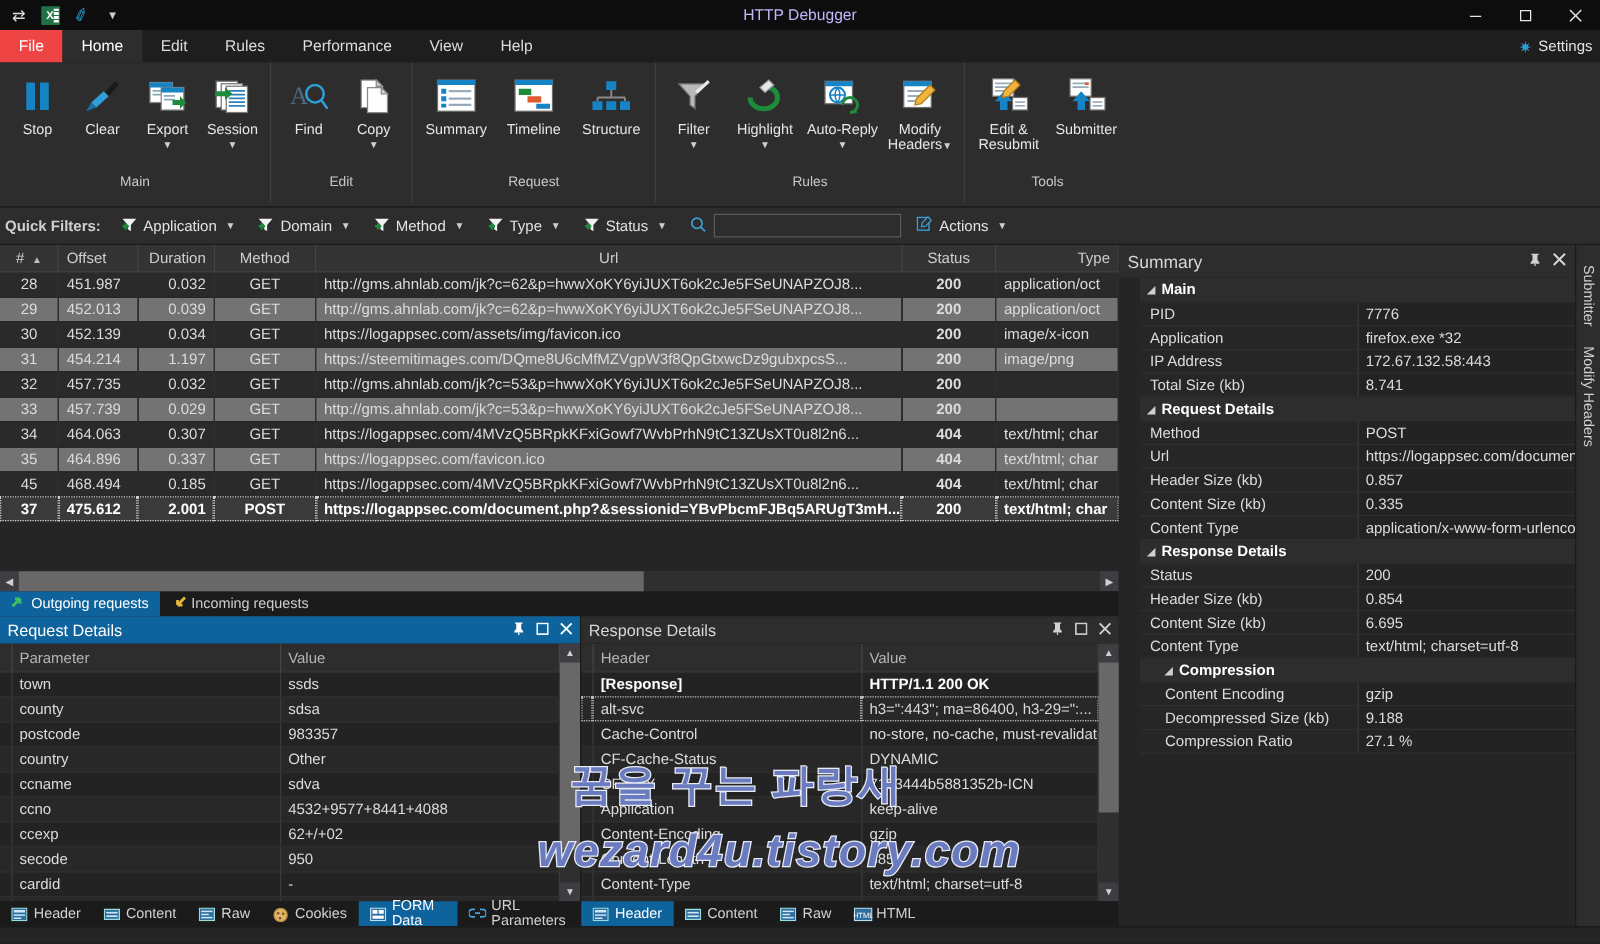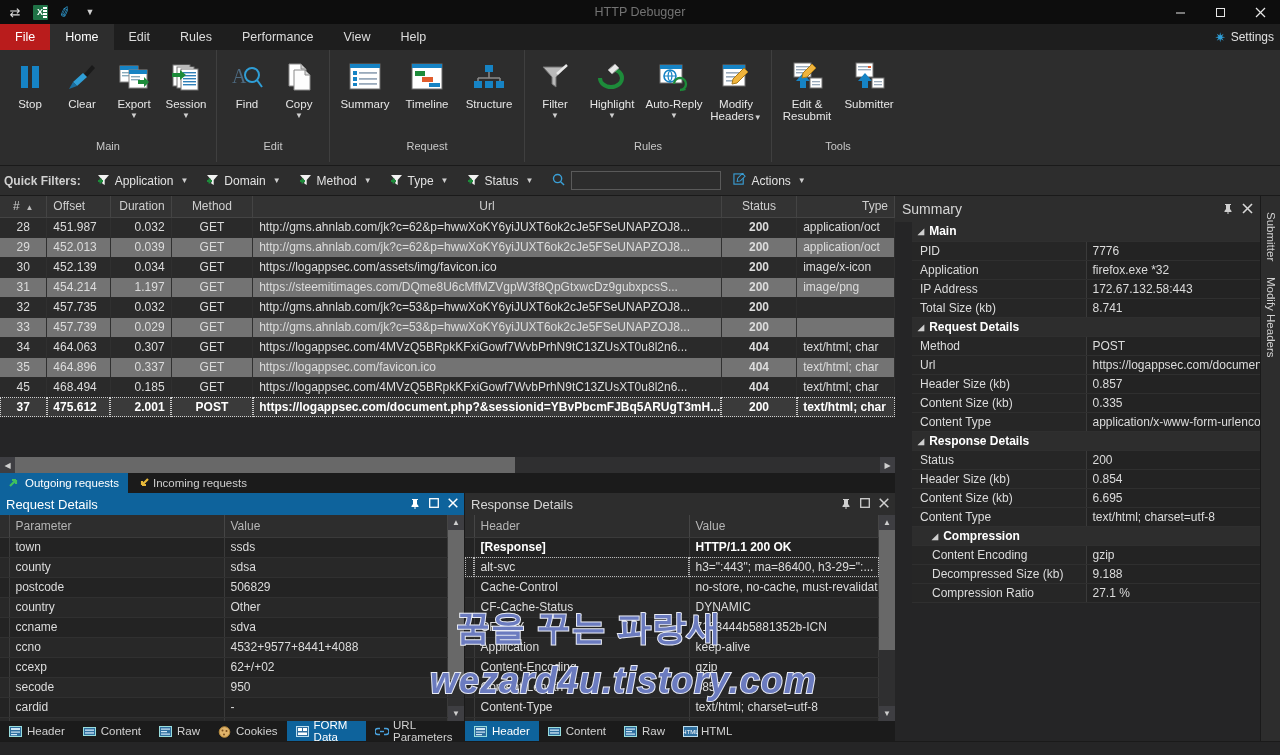--- a/index.html
+++ b/index.html
@@ -17,28 +17,28 @@
   .titlebar { height:24px; background:#0d0d0d; display:flex; align-items:center; position:relative; flex:0 0 24px; }
   .qat { display:flex; align-items:center; gap:7px; padding-left:6px; }
   .qat-ico { width:18px; height:16px; display:flex; align-items:center; justify-content:center; font-size:12px; line-height:1; }
   .ico-sync { color:#dcdcdc; font-size:13px; }
   .xl-ico { width:15px; height:15px; background:#1f7246; border-radius:1px; color:#fff; font-size:9px; font-weight:bold;
             display:flex; align-items:center; justify-content:center; position:relative; }
   .xl-ico:after { content:""; position:absolute; right:1px; top:2px; width:4px; height:11px;
                   background:linear-gradient(#fff 0,#fff 2px,transparent 2px,transparent 3px,#fff 3px,#fff 5px,transparent 5px,transparent 6px,#fff 6px,#fff 8px,transparent 8px,transparent 9px,#fff 9px,#fff 11px); }
   .brush-ico { color:#2f9ed6; font-size:14px; transform:rotate(-20deg); }
   .caret-ico { color:#cfcfcf; font-size:9px; }
-  .title-text { position:absolute; left:0; right:0; text-align:center; font-size:12.5px; color:#737373; pointer-events:none; }
+  .title-text { position:absolute; left:0; right:0; text-align:center; font-size:12.5px; color:#c4b5fd; pointer-events:none; }
   .winbtns { margin-left:auto; display:flex; height:24px; }
   .winbtn { width:40px; height:24px; display:flex; align-items:center; justify-content:center; color:#e6e6e6; font-size:12px; }
 
   
   .ribbonbar { height:26px; background:#1e1e1e; display:flex; align-items:stretch; position:relative; flex:0 0 26px; }
   .rtab { padding:0 15px; display:flex; align-items:center; font-size:12.5px; color:#dcdcdc; }
-  .rtab.file { background:#b91c1c; color:#fff; }
+  .rtab.file { background:#ef4444; color:#fff; }
   .rtab.active { background:#2d2d2d; color:#ffffff; }
   .settings { margin-left:auto; display:flex; align-items:center; gap:5px; padding-right:6px; color:#e0e0e0; font-size:12px; }
   .gear { color:#2f9ed6; font-size:13px; }
 
   
   .ribbon { height:116px; background:#2d2d2d; display:flex; align-items:flex-start; flex:0 0 116px; position:relative;
             border-bottom:1px solid #1a1a1a; }
   .rgroup { height:112px; display:flex; flex-direction:column; align-items:center; position:relative; padding:0 4px; }
   .rgroup + .rgroup { border-left:1px solid #3f3f3f; }
   .rgroup-items { display:flex; align-items:flex-start; height:92px; padding-top:4px; }
@@ -732,21 +732,21 @@
                       <td>ssds</td>
                     </tr>
                     <tr class="kv-row-alt">
                       <td class="idx"></td>
                       <td class="kv-k">county</td>
                       <td>sdsa</td>
                     </tr>
                     <tr class="kv-row">
                       <td class="idx"></td>
                       <td class="kv-k">postcode</td>
-                      <td>506829</td>
+                      <td>983357</td>
                     </tr>
                     <tr class="kv-row-alt">
                       <td class="idx"></td>
                       <td class="kv-k">country</td>
                       <td>Other</td>
                     </tr>
                     <tr class="kv-row">
                       <td class="idx"></td>
                       <td class="kv-k">ccname</td>
                       <td>sdva</td>

